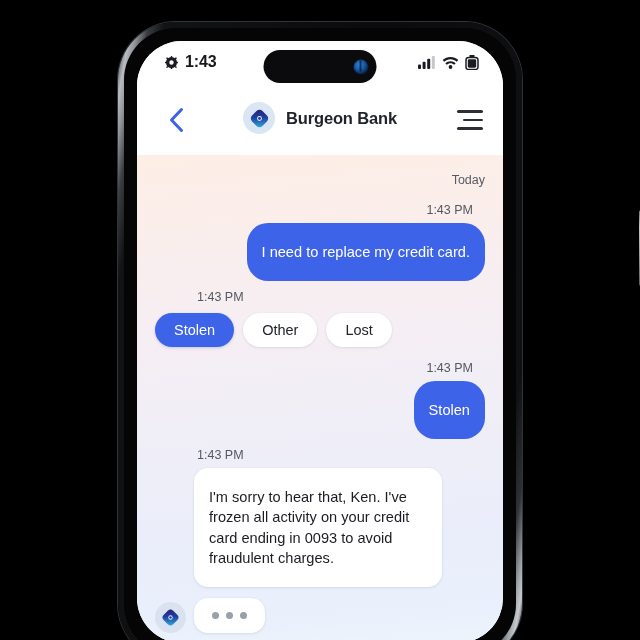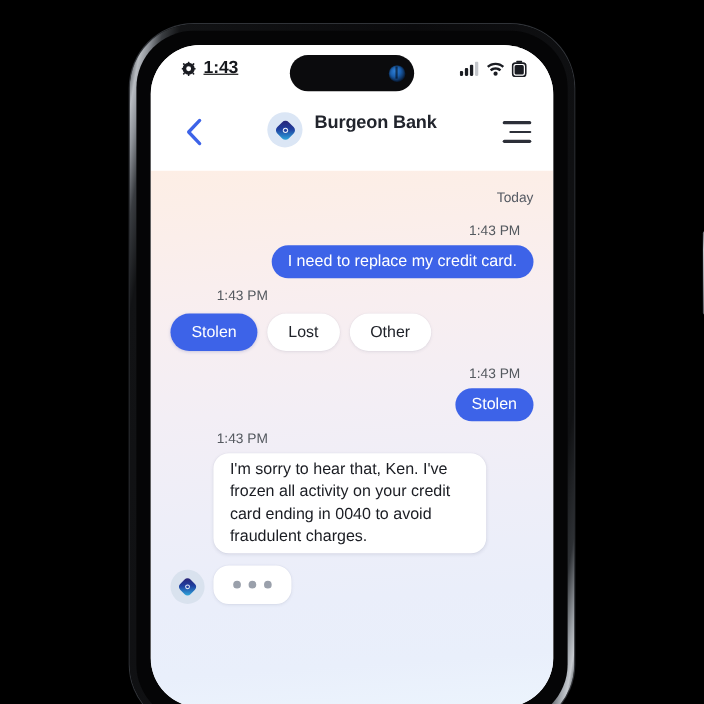--- a/index.html
+++ b/index.html
@@ -86,21 +86,20 @@
     background: #ffffff;
     z-index: 6;
   }
   #status-left {
     position: absolute;
     left: 28px;
     top: 12px;
     display: flex;
     align-items: center;
     gap: 7px;
-    text-decoration: underline;
   }
   #status-time {
     font-size: 16px;
     font-weight: 600;
     color: #16181d;
     letter-spacing: -0.1px;
   }
   #rec-icon { width: 13px; height: 13px; display: block; }
 
   #status-right {
@@ -163,21 +162,21 @@
     align-items: center;
     justify-content: center;
     cursor: pointer;
   }
   #brand-lockup {
     position: absolute;
     left: 50%;
     transform: translateX(-50%);
     top: 15px;
     display: flex;
-    align-items: flex-start;
+    align-items: center;
     gap: 11px;
   }
   .logo-badge {
     width: 32px;
     height: 32px;
     border-radius: 50%;
     background: #dbe6f5;
     display: flex;
     align-items: center;
     justify-content: center;
@@ -268,21 +267,21 @@
     background: #d9e2ee;
     display: flex;
     align-items: center;
     justify-content: center;
     flex: none;
   }
   .avatar-spacer { width: 31px; flex: none; }
 
   .bubble {
     display: inline-block;
-    padding: 5px 15px;
+    padding: 19px 15px;
     font-size: 14.6px;
     line-height: 1.38;
     text-align: left;
     max-width: 262px;
     word-wrap: break-word;
   }
   .bubble.sent {
     background: #3d63e8;
     color: #ffffff;
     border-radius: 21px;
@@ -437,37 +436,37 @@
             <div class="bubble-row out">
               <div class="bubble sent">I need to replace my credit card.</div>
             </div>
           </div>
 
           <div class="msg-group incoming">
             <div class="timestamp">1:43 PM</div>
 
             <div id="quick-replies">
               <div class="chip selected">Stolen</div>
+              <div class="chip">Other</div>
               <div class="chip">Lost</div>
-              <div class="chip">Other</div>
             </div>
           </div>
 
           <div class="msg-group outgoing">
             <div class="timestamp">1:43 PM</div>
             <div class="bubble-row out">
               <div class="bubble sent">Stolen</div>
             </div>
           </div>
 
           <div class="msg-group incoming" style="margin-bottom:11px">
             <div class="timestamp">1:43 PM</div>
             <div class="bubble-row">
               <span class="avatar-spacer"></span>
-              <div class="bubble recv" style="max-width:248px">I'm sorry to hear that, Ken. I've frozen all activity on your credit card ending in 0040 to avoid fraudulent charges.</div>
+              <div class="bubble recv" style="max-width:248px">I'm sorry to hear that, Ken. I've frozen all activity on your credit card ending in 0093 to avoid fraudulent charges.</div>
             </div>
           </div>
 
           <div class="msg-group incoming">
             <div class="bubble-row">
               <span class="avatar">
                 <svg width="19" height="19" viewBox="0 0 40 40">
                   <defs>
                     <linearGradient id="lgC" x1="0" y1="0" x2="1" y2="1">
                       <stop offset="0%" stop-color="#2b1f6e"></stop>

